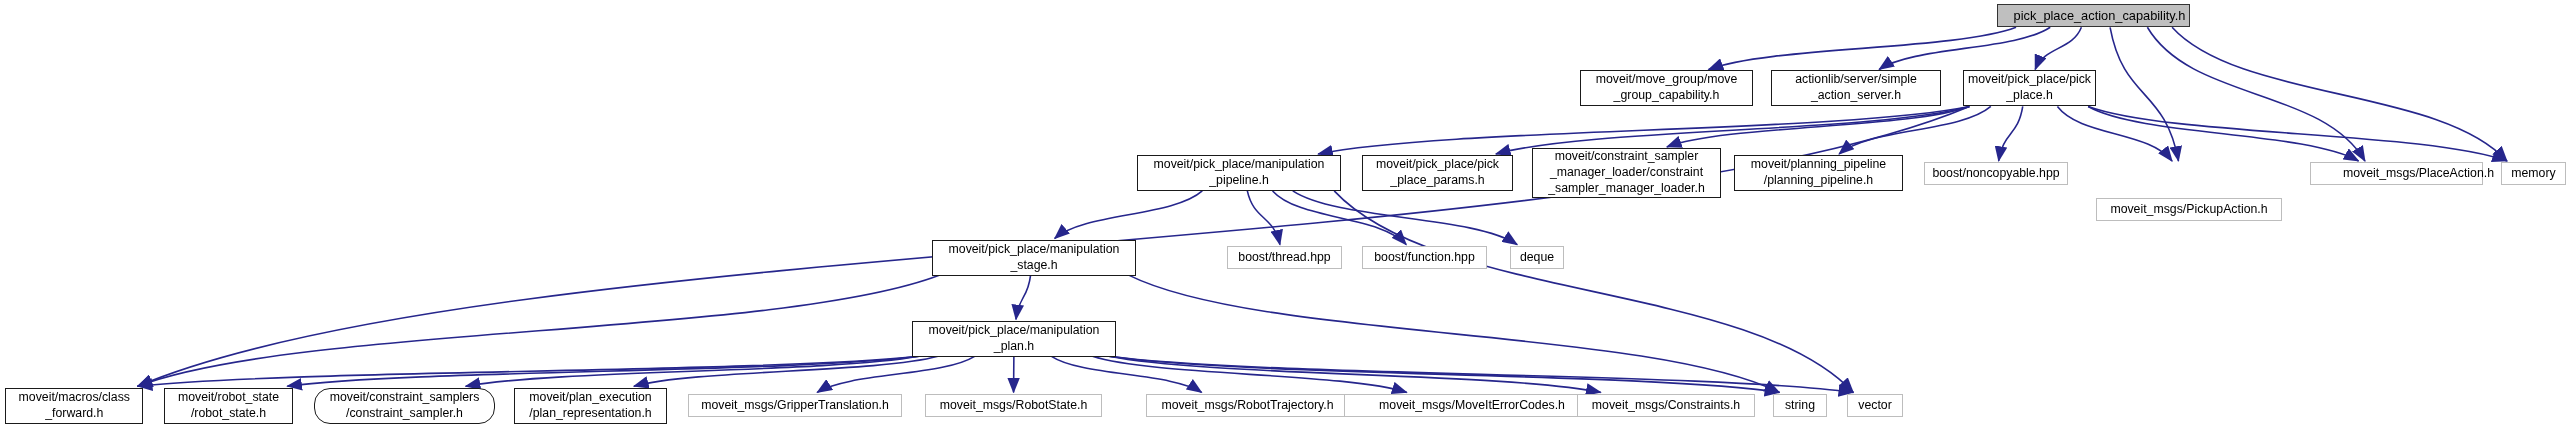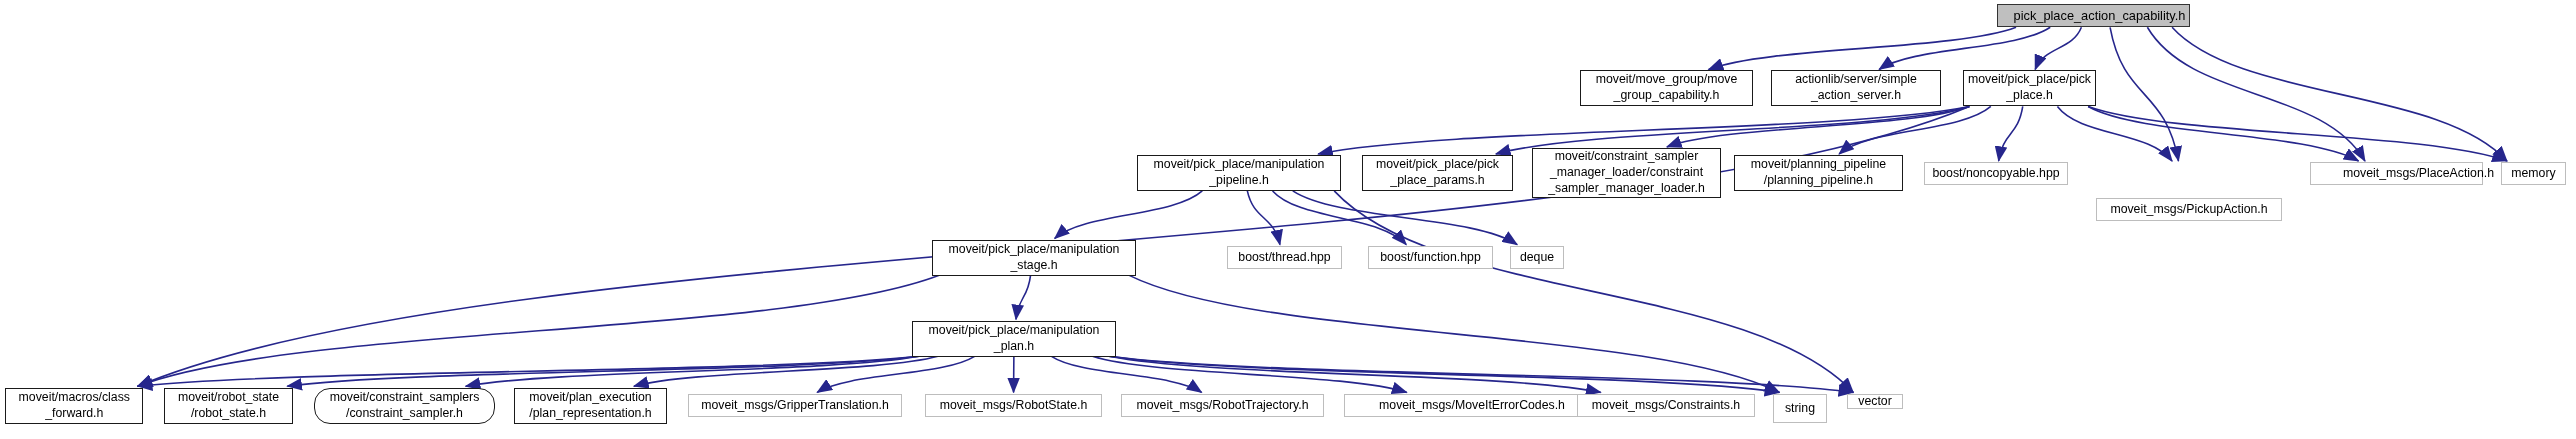--- a/index.html
+++ b/index.html
@@ -98,33 +98,33 @@
 _sampler_manager_loader.h</div>
     <div class="node internal" style="left: 1734px; top: 155px; width: 169px; height: 36px;">moveit/planning_pipeline
 /planning_pipeline.h</div>
     <div class="node external" style="left: 1924px; top: 162px; width: 144px; height: 23px;">boost/noncopyable.hpp</div>
     <div class="node external" style="left: 2096px; top: 162px; width: 186px; height: 23px; margin-top: 36px;">moveit_msgs/PickupAction.h</div>
     <div class="node external" style="left: 2310px; top: 162px; width: 173px; height: 23px; padding-left: 44px;">moveit_msgs/PlaceAction.h</div>
     <div class="node external" style="left: 2501px; top: 162px; width: 65px; height: 23px;">memory</div>
     <div class="node internal" style="left: 932px; top: 240px; width: 204px; height: 36px;">moveit/pick_place/manipulation
 _stage.h</div>
     <div class="node external" style="left: 1227px; top: 246px; width: 115px; height: 23px;">boost/thread.hpp</div>
-    <div class="node external" style="left: 1362px; top: 246px; width: 125px; height: 23px; margin-left: 6px;">boost/function.hpp</div>
+    <div class="node external" style="left: 1362px; top: 246px; width: 125px; height: 23px;">boost/function.hpp</div>
     <div class="node external" style="left: 1510px; top: 246px; width: 54px; height: 23px;">deque</div>
     <div class="node internal" style="left: 912px; top: 321px; width: 204px; height: 36px;">moveit/pick_place/manipulation
 _plan.h</div>
     <div class="node internal" style="left: 5.3px; top: 388px; width: 138px; height: 36px;">moveit/macros/class
 _forward.h</div>
     <div class="node internal" style="left: 164px; top: 388px; width: 129px; height: 36px;">moveit/robot_state
 /robot_state.h</div>
     <div class="node internal" style="left: 314px; top: 388px; width: 181px; height: 36px; border-radius: 16px;">moveit/constraint_samplers
 /constraint_sampler.h</div>
     <div class="node internal" style="left: 514px; top: 388px; width: 153px; height: 36px;">moveit/plan_execution
 /plan_representation.h</div>
     <div class="node external" style="left: 688px; top: 394px; width: 214px; height: 23px;">moveit_msgs/GripperTranslation.h</div>
     <div class="node external" style="left: 925px; top: 394px; width: 177px; height: 23px;">moveit_msgs/RobotState.h</div>
-    <div class="node external" style="left: 1121px; top: 394px; width: 203px; height: 23px;">moveit_msgs/RobotTrajectory.h</div>
+    <div class="node external" style="left: 1146px; top: 394px; width: 203px; height: 23px;">moveit_msgs/RobotTrajectory.h</div>
     <div class="node external" style="left: 1344px; top: 394px; width: 256px; height: 23px;">moveit_msgs/MoveItErrorCodes.h</div>
     <div class="node external" style="left: 1577px; top: 394px; width: 178px; height: 23px;">moveit_msgs/Constraints.h</div>
-    <div class="node external" style="left: 1773px; top: 394px; width: 54px; height: 29px;">string</div>
-    <div class="node external" style="left: 1847px; top: 394px; width: 56px; height: 15px;">vector</div>
+    <div class="node external" style="left: 1773px; top: 394px; width: 54px; height: 23px;">string</div>
+    <div class="node external" style="left: 1847px; top: 394px; width: 56px; height: 23px;">vector</div>
   </div>
 
 
 </body></html>

